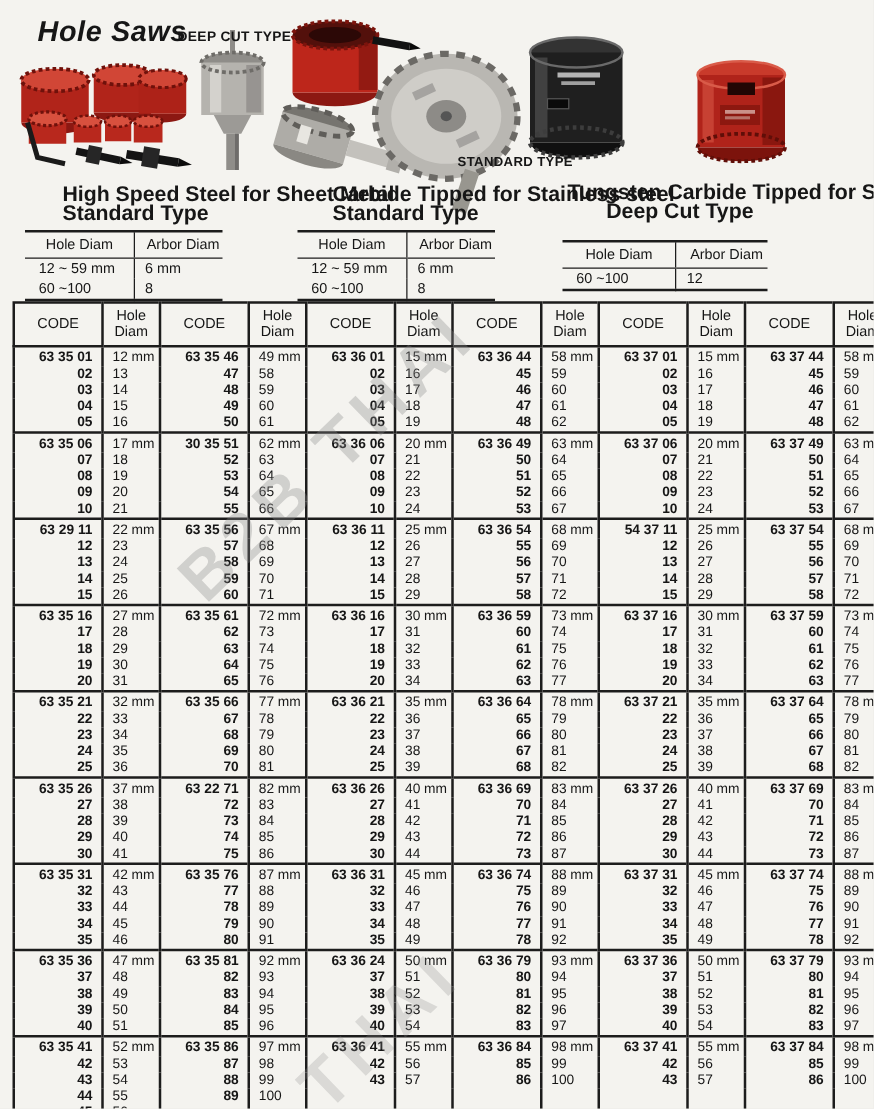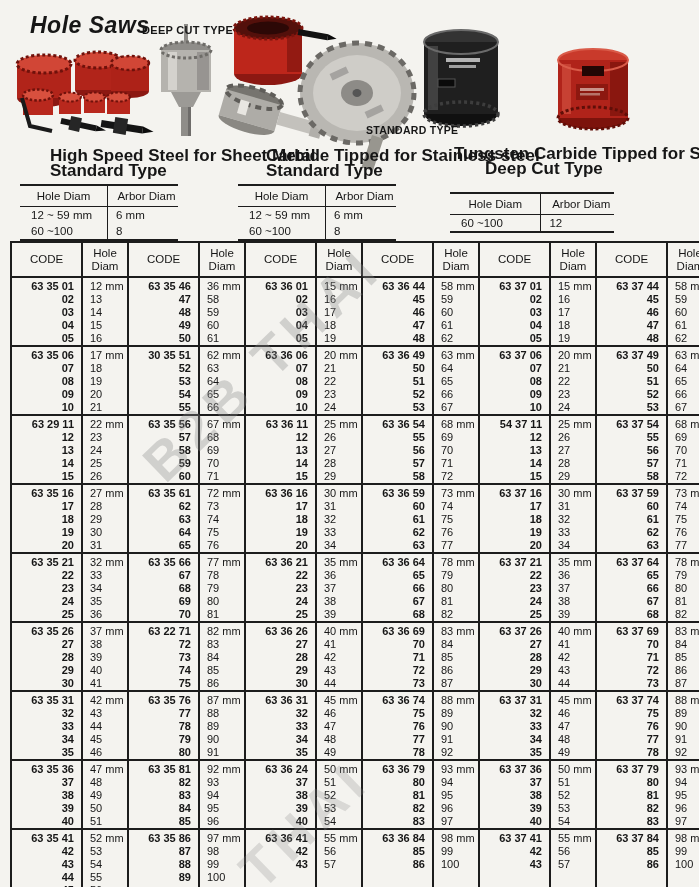--- a/index.html
+++ b/index.html
@@ -252,21 +252,21 @@
           <td>Hole Diam</td>
           <td>CODE</td>
           <td>Hole Diam</td>
           <td>CODE</td>
           <td>Hole Diam</td>
         </tr>
         <tr class="gs">
           <td class="cc">63 35 01</td>
           <td class="dc">12 mm</td>
           <td class="cc">63 35 46</td>
-          <td class="dc">36 mm</td>
+          <td class="dc">49 mm</td>
           <td class="cc">63 36 01</td>
           <td class="dc">15 mm</td>
           <td class="cc">63 36 44</td>
           <td class="dc">58 mm</td>
           <td class="cc">63 37 01</td>
           <td class="dc">15 mm</td>
           <td class="cc">63 37 44</td>
           <td class="dc">58 mm</td>
         </tr>
         <tr>

